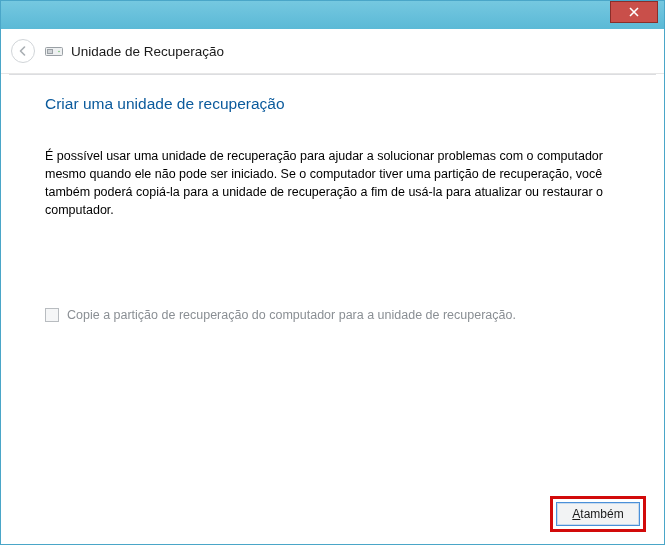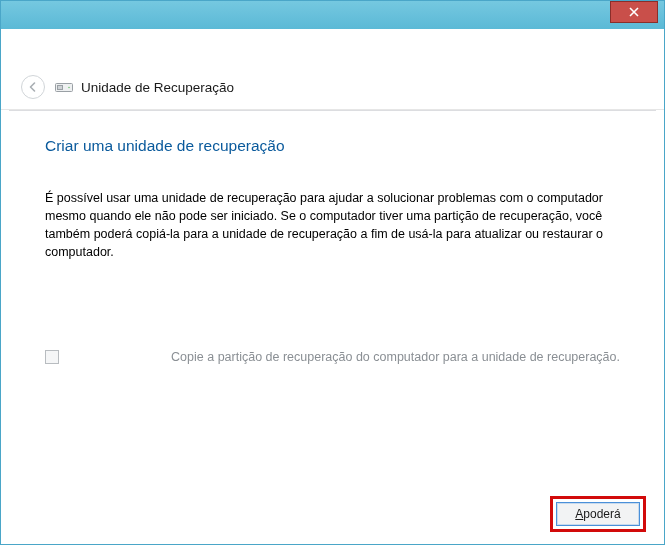--- a/index.html
+++ b/index.html
@@ -36,23 +36,22 @@
     margin-right: 6px;
     margin-top: 0;
     cursor: pointer;
   }
   .close-btn svg { display:block; }
   .header-area {
     height: 44px;
     background: #fff;
     display: flex;
     align-items: center;
-    padding: 0 20px;
+    padding: 0 10px;
     border-bottom: 1px solid #e6e6e6;
-    margin-top: 36px;
   }
   .back-circle {
     width: 22px;
     height: 22px;
     border: 1px solid #c8cdd1;
     border-radius: 50%;
     display: flex;
     align-items: center;
     justify-content: center;
     margin-right: 10px;
@@ -65,21 +64,21 @@
     width: 18px;
     height: 12px;
     margin-right: 8px;
   }
   .header-title {
     font-size: 13.5px;
     color: #1a1a1a;
   }
   .content {
     flex: 1;
-    padding: 26px 44px 0 44px;
+    padding: 20px 44px 0 44px;
     box-sizing: border-box;
     position: relative;
     background: #fff;
   }
   .page-title {
     color: #0a5a9c;
     font-size: 15.5px;
     font-weight: 400;
     margin: 0 0 34px 0;
   }
@@ -88,21 +87,20 @@
     color: #000000;
     line-height: 1.45;
     max-width: 560px;
   }
   .checkbox-row {
     margin-top: 88px;
     display: flex;
     align-items: center;
     font-size: 12.5px;
     color: #8a8f94;
-    justify-content: space-between;
   }
   .cb {
     width: 14px;
     height: 14px;
     border: 1px solid #b8bcc0;
     background: #f5f6f7;
     margin-right: 8px;
     box-sizing: border-box;
   }
   .footer {
@@ -179,18 +177,18 @@
     <div class="checkbox-row">
       <div class="cb"></div>
       <span>Copie a partição de recuperação do computador para a unidade de recuperação.</span>
     </div>
   </div>
 
   <div class="footer">
     <span class="highlight-frame">
       <button class="btn btn-default">
         <span class="mnemonic">A</span>
-          <span>poderá</span>
+          <span>também</span>
       </button>
     </span>
   </div>
 
 </div>
 
 </body></html>

